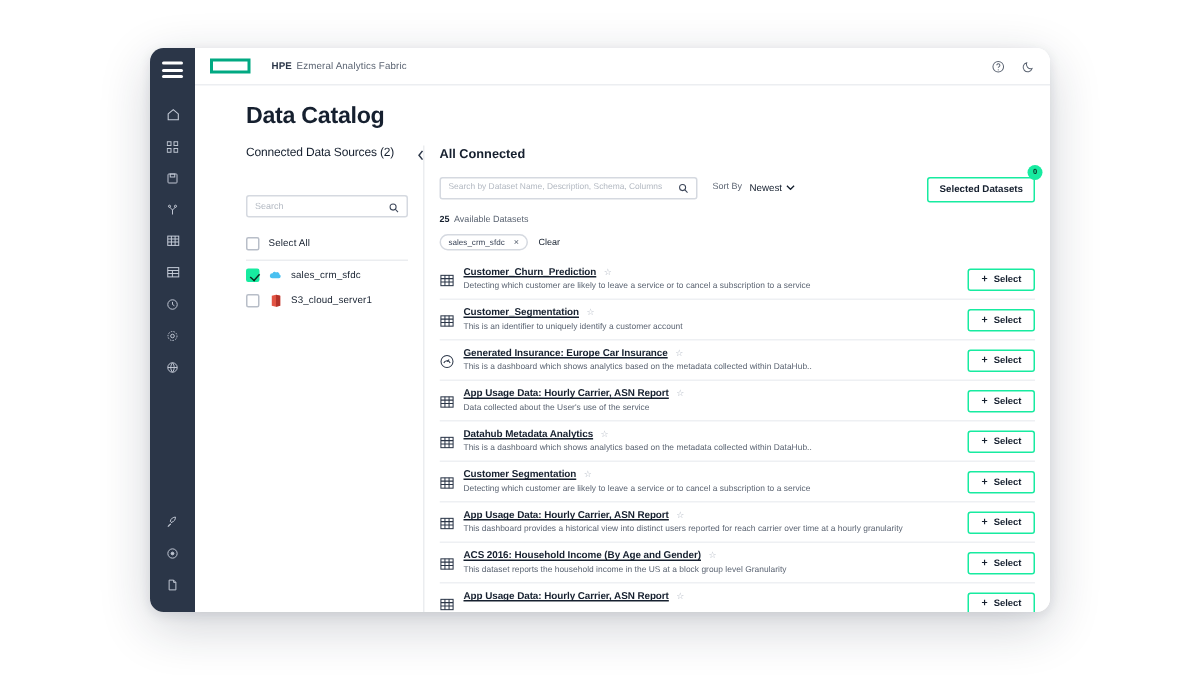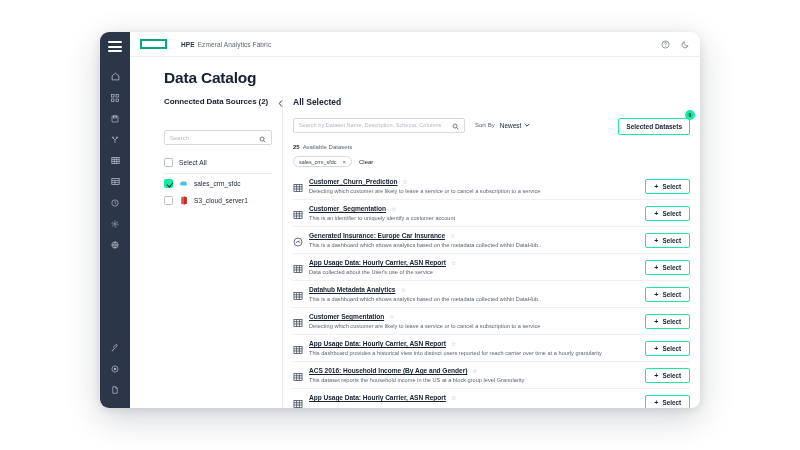--- a/index.html
+++ b/index.html
@@ -85,21 +85,21 @@
 
   
   .body-cols { flex: 1; display: flex; min-height: 0; padding-left: 34px; }
 
   
   .src-panel {
     width: 118px; flex: 0 0 118px;
     padding-right: 10px;
     position: relative;
   }
-  .src-title { font-size: 8px; font-weight: 700; color: #16202f; margin-bottom: 24px; letter-spacing:-.1px;}
+  .src-title { font-size: 8px; font-weight: 400; color: #16202f; margin-bottom: 24px; letter-spacing:-.1px;}
   .src-search {
     height: 15px; border: 1px solid #d5d9e0; border-radius: 2px;
     display: flex; align-items: center; padding: 0 5px; gap: 4px;
     margin-bottom: 9px; background:#fff;
   }
   .src-search input {
     border: none; outline: none; flex: 1; font-size: 6px; color: #16202f;
     font-family: inherit; background: transparent; min-width:0;
   }
   .src-search input::placeholder { color: #b3b9c2; }
@@ -357,21 +357,21 @@
           <div class="collapse-btn">
             <svg width="5" height="7" viewBox="0 0 8 12" fill="none" stroke="#2b3648" stroke-width="1.7">
                 <path d="M6 1L2 6l4 5"></path>
               </svg>
           </div>
         </div>
 
         <div class="vline"></div>
 
         <div class="ds-panel">
-          <div class="ds-title">All Selected</div>
+          <div class="ds-title">All Connected</div>
 
           <div class="ds-controls">
             <div class="ds-search">
               <input value="" placeholder="Search by Dataset Name, Description, Schema, Columns" style="">
               <span>
                 <svg width="7" height="7" viewBox="0 0 16 16" fill="none" stroke="#3b4558" stroke-width="1.6">
                     <circle cx="7" cy="7" r="4.6"></circle>
                     <path d="M10.6 10.6L14.5 14.5"></path>
                   </svg>
               </span>

